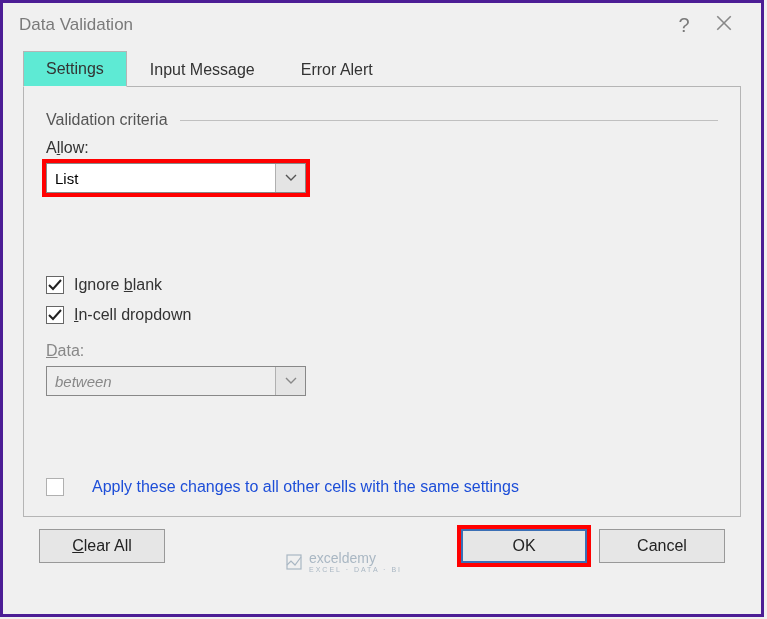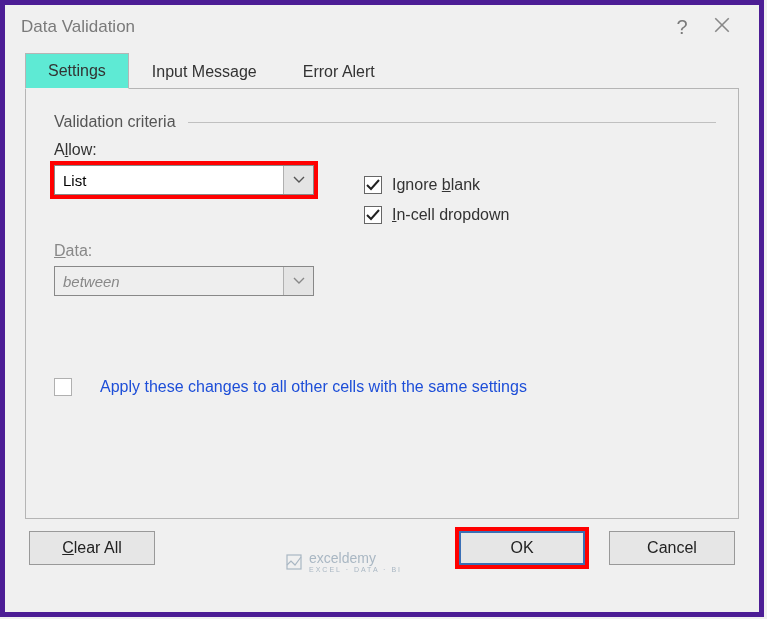--- a/index.html
+++ b/index.html
@@ -9,21 +9,21 @@
   background: #f0f0f0;
   width: 767px;
   height: 619px;
   position: relative;
   overflow: hidden;
 }
 .dialog {
   width: 764px;
   height: 617px;
   background: #f0f0f0;
-  border: 5px solid #4c1d95;
+  border: 3px solid #4c1d95;
 }
 .titlebar {
   height: 44px;
   display: flex;
   align-items: center;
   padding: 0 16px;
   color: #7a7a7a;
   font-size: 17px;
 }
 .titlebar .title { flex: 1; }
@@ -57,38 +57,38 @@
   top: 1px;
 }
 .tab.active {
   background: #5eead4;
   border: 1px solid #b5b5b5;
   border-bottom: 1px solid #f0f0f0;
 }
 .panel {
   border: 1px solid #b5b5b5;
   border-top: none;
-  padding: 14px 22px 20px 28px;
+  padding: 14px 22px 20px 22px;
   margin: 0 20px;
   height: 430px;
 }
 .fieldset {
   position: relative;
   padding-top: 10px;
 }
 .fieldset .legend {
   color: #555;
   font-size: 16px;
   margin-bottom: 8px;
   display: flex; align-items: center;
 }
 .fieldset .legend .line {
   flex: 1; height: 1px; background: #c0c0c0; margin-left: 12px;
 }
-.row { display: flex; align-items: flex-start; gap: 30px; margin-top: 10px; }
+.row { display: flex; align-items: flex-start; gap: 48px; margin-top: 10px; flex-direction: column; }
 .col-left { width: 280px; }
 .col-right { flex: 1; padding-top: 4px; margin-top: 31px; }
 .label {
   display: block;
   color: #333;
   margin-bottom: 6px;
   font-size: 16px;
 }
 .underline { text-decoration: underline; }
 .combo {
@@ -140,22 +140,22 @@
 }
 .sourcebox .refbtn svg { width: 14px; height: 14px; }
 .apply-row {
   display: flex; align-items: center; gap: 28px;
   margin-top: 82px;
   color: #1d4ed8;
   font-size: 16px;
 }
 .apply-row .checkbox { border-color: #b0b0b0; }
 .buttons {
-  display: flex; gap: 24px;
-  padding: 12px 24px;
+  display: flex; gap: 12px;
+  padding: 12px 36px;
   align-items: center;
   justify-content: space-between;
 }
 .buttons .spacer { flex: 1; }
 .btn {
   min-width: 126px;
   height: 34px;
   background: #e6e6e6;
   border: 1px solid #999;
   display: flex; align-items: center; justify-content: center;

